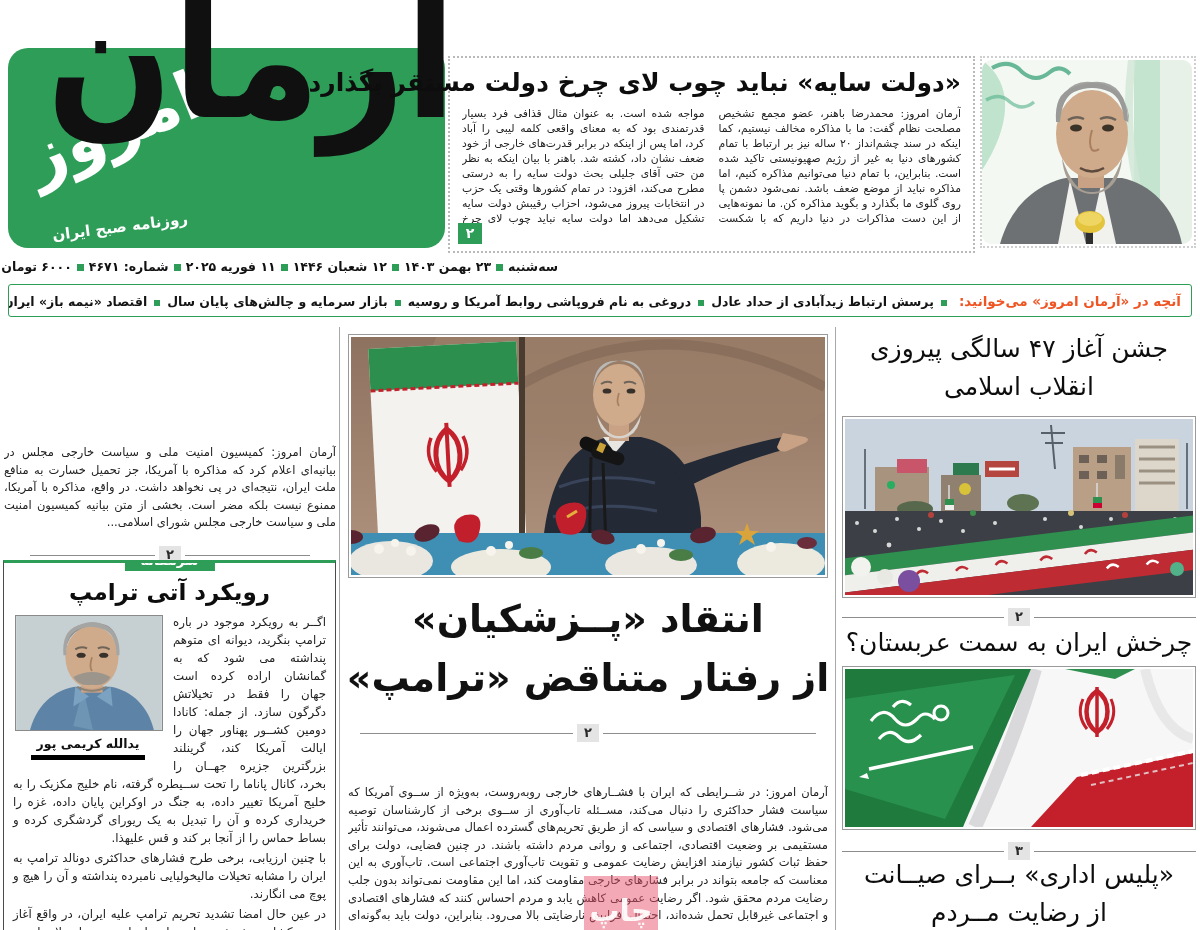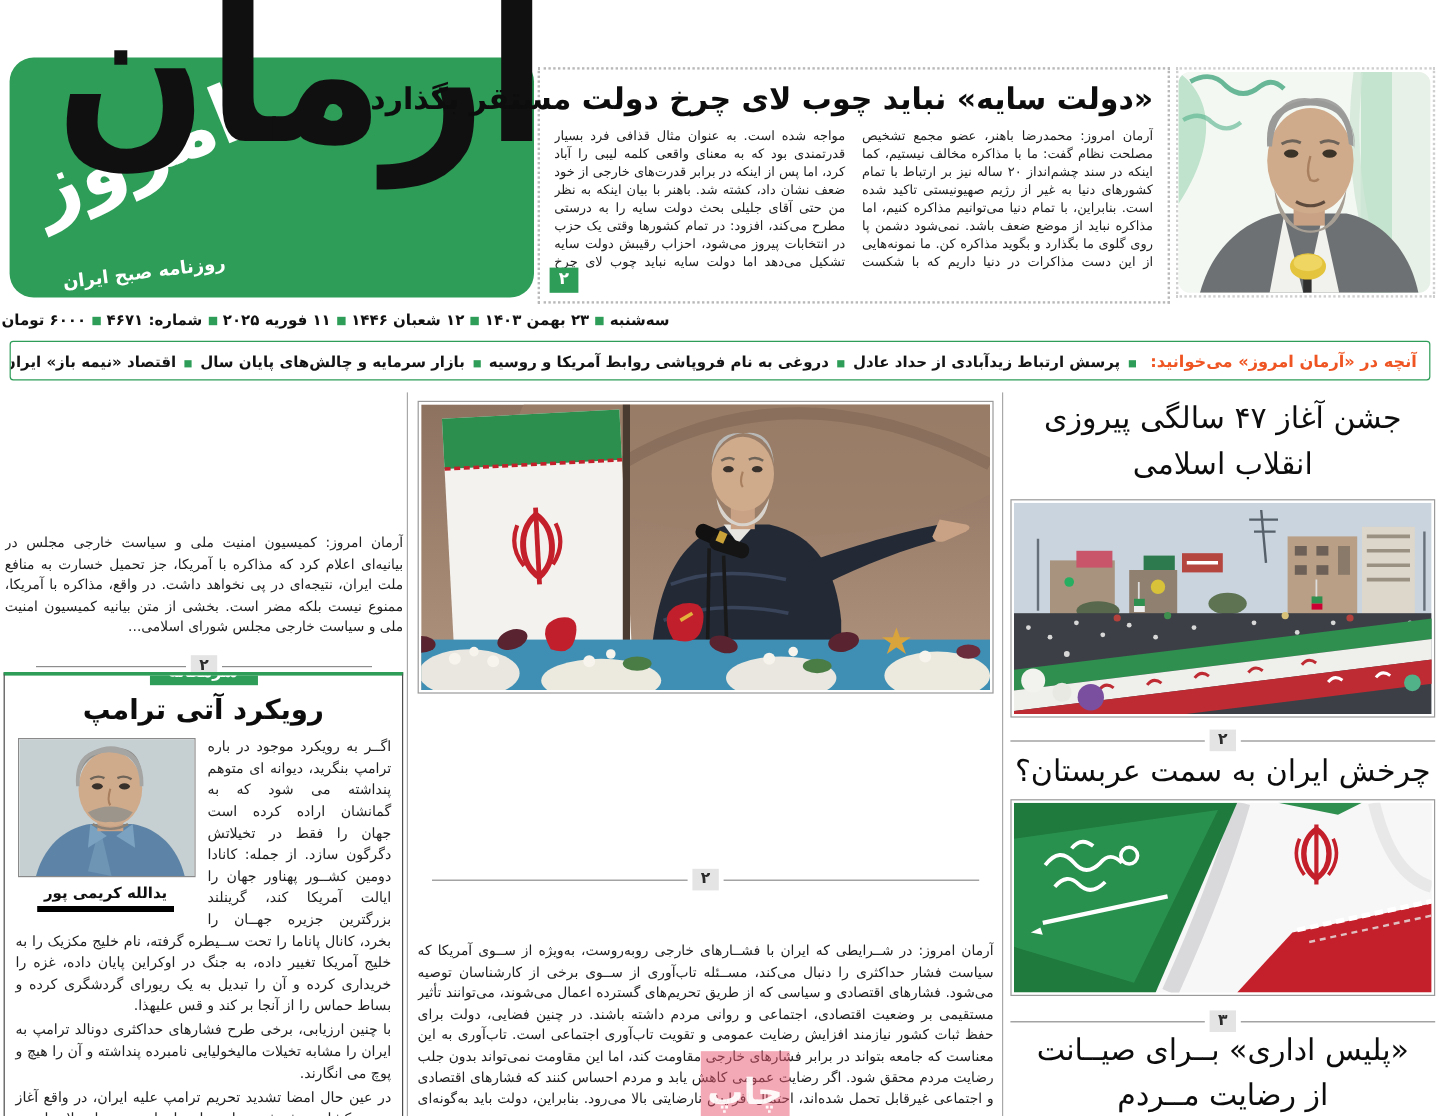--- a/index.html
+++ b/index.html
@@ -320,20 +320,22 @@
         <ellipse cx="252" cy="200" rx="12" ry="7" fill="#5a2330" transform="rotate(15 252 200)"></ellipse>
         <ellipse cx="352" cy="198" rx="13" ry="8" fill="#5a2330" transform="rotate(-12 352 198)"></ellipse>
         <path d="M388,208 l8,-22 l8,22 l-20,-14 l24,0 Z" fill="#d9a43b"></path>
         <ellipse cx="180" cy="216" rx="12" ry="6" fill="#4a7d46"></ellipse>
         <ellipse cx="330" cy="218" rx="12" ry="6" fill="#4a7d46"></ellipse>
         <ellipse cx="456" cy="206" rx="10" ry="6" fill="#6b2d3c"></ellipse>
       </g>
     </svg>
   </div>
 
+  <div id="center-headline">انتقاد «پــزشکیان»
+از رفتار متناقض «ترامپ»</div>
   <div id="c-marker" class="marker-row">
     <span class="line"></span>
       <span class="num">۲</span>
       <span class="line"></span>
   </div>
   <div id="center-body">آرمان امروز: در شــرایطی که ایران با فشــارهای خارجی روبه‌روست، به‌ویژه از ســوی آمریکا که سیاست فشار حداکثری را دنبال می‌کند، مســئله تاب‌آوری از ســوی برخی از کارشناسان توصیه می‌شود. فشارهای اقتصادی و سیاسی که از طریق تحریم‌های گسترده اعمال می‌شوند، می‌توانند تأثیر مستقیمی بر وضعیت اقتصادی، اجتماعی و روانی مردم داشته باشند. در چنین فضایی، دولت برای حفظ ثبات کشور نیازمند افزایش رضایت عمومی و تقویت تاب‌آوری اجتماعی است. تاب‌آوری به این معناست که جامعه بتواند در برابر فشارهای خارجی مقاومت کند، اما این مقاومت نمی‌تواند بدون جلب رضایت مردم محقق شود. اگر رضایت عمومی کاهش یابد و مردم احساس کنند که فشارهای اقتصادی و اجتماعی غیرقابل تحمل شده‌اند، احتمال افزایش نارضایتی بالا می‌رود. بنابراین، دولت باید به‌گونه‌ای عمل کند که ضمن مقابله با تهدیدهای خارجی، شرایط...</div>
   <div id="print-watermark">چاپ</div>
 
   <div class="r-head" style="top:330px;">جشن آغاز ۴۷ سالگی پیروزی
 انقلاب اسلامی</div>

